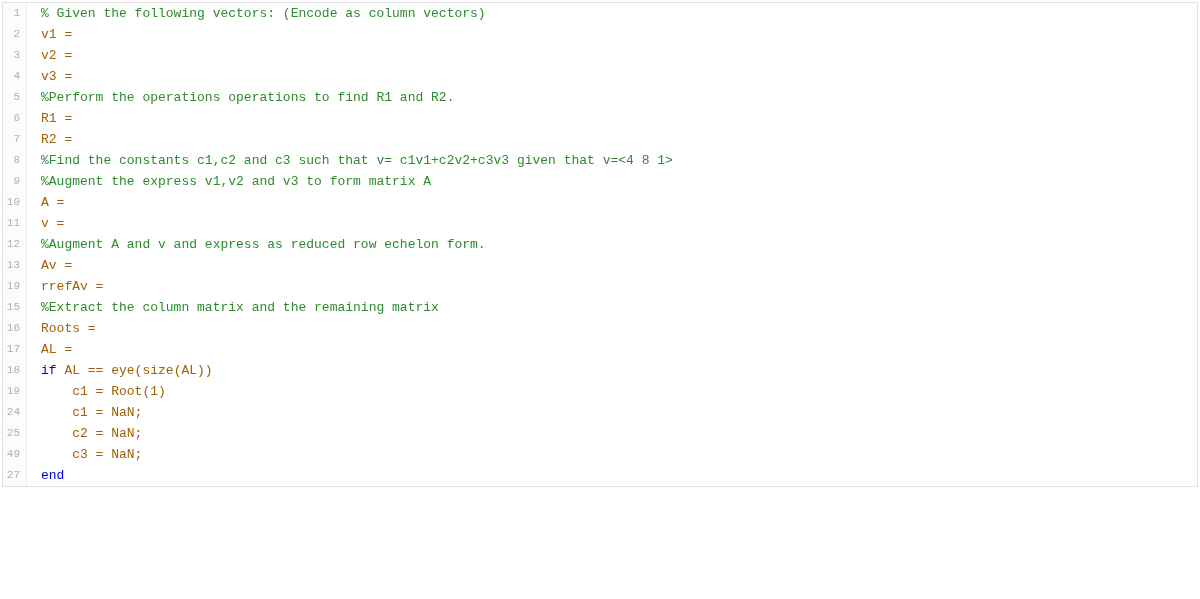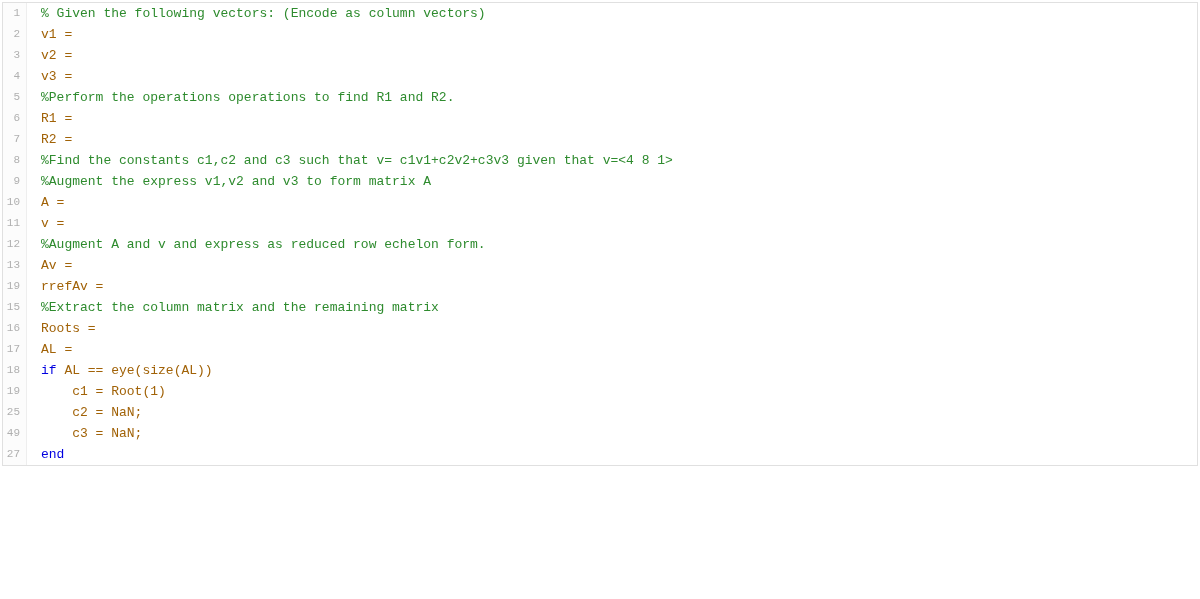--- a/index.html
+++ b/index.html
@@ -118,20 +118,24 @@
     </div>
     <div class="line">
       <div class="gutter">18</div>
       <div class="code"><span class="tok-keyword">if</span><span class="tok-plain"> AL == eye(size(AL))</span></div>
     </div>
     <div class="line">
       <div class="gutter">19</div>
       <div class="code"><span class="tok-plain">    c1 = Root(1)</span></div>
     </div>
     <div class="line">
+      <div class="gutter">24</div>
+      <div class="code"><span class="tok-plain">    c1 = NaN;</span></div>
+    </div>
+    <div class="line">
       <div class="gutter">25</div>
       <div class="code"><span class="tok-plain">    c2 = NaN;</span></div>
     </div>
     <div class="line">
       <div class="gutter">49</div>
       <div class="code"><span class="tok-plain">    c3 = NaN;</span></div>
     </div>
     <div class="line">
       <div class="gutter">27</div>
       <div class="code"><span class="tok-keyword">end</span></div>

